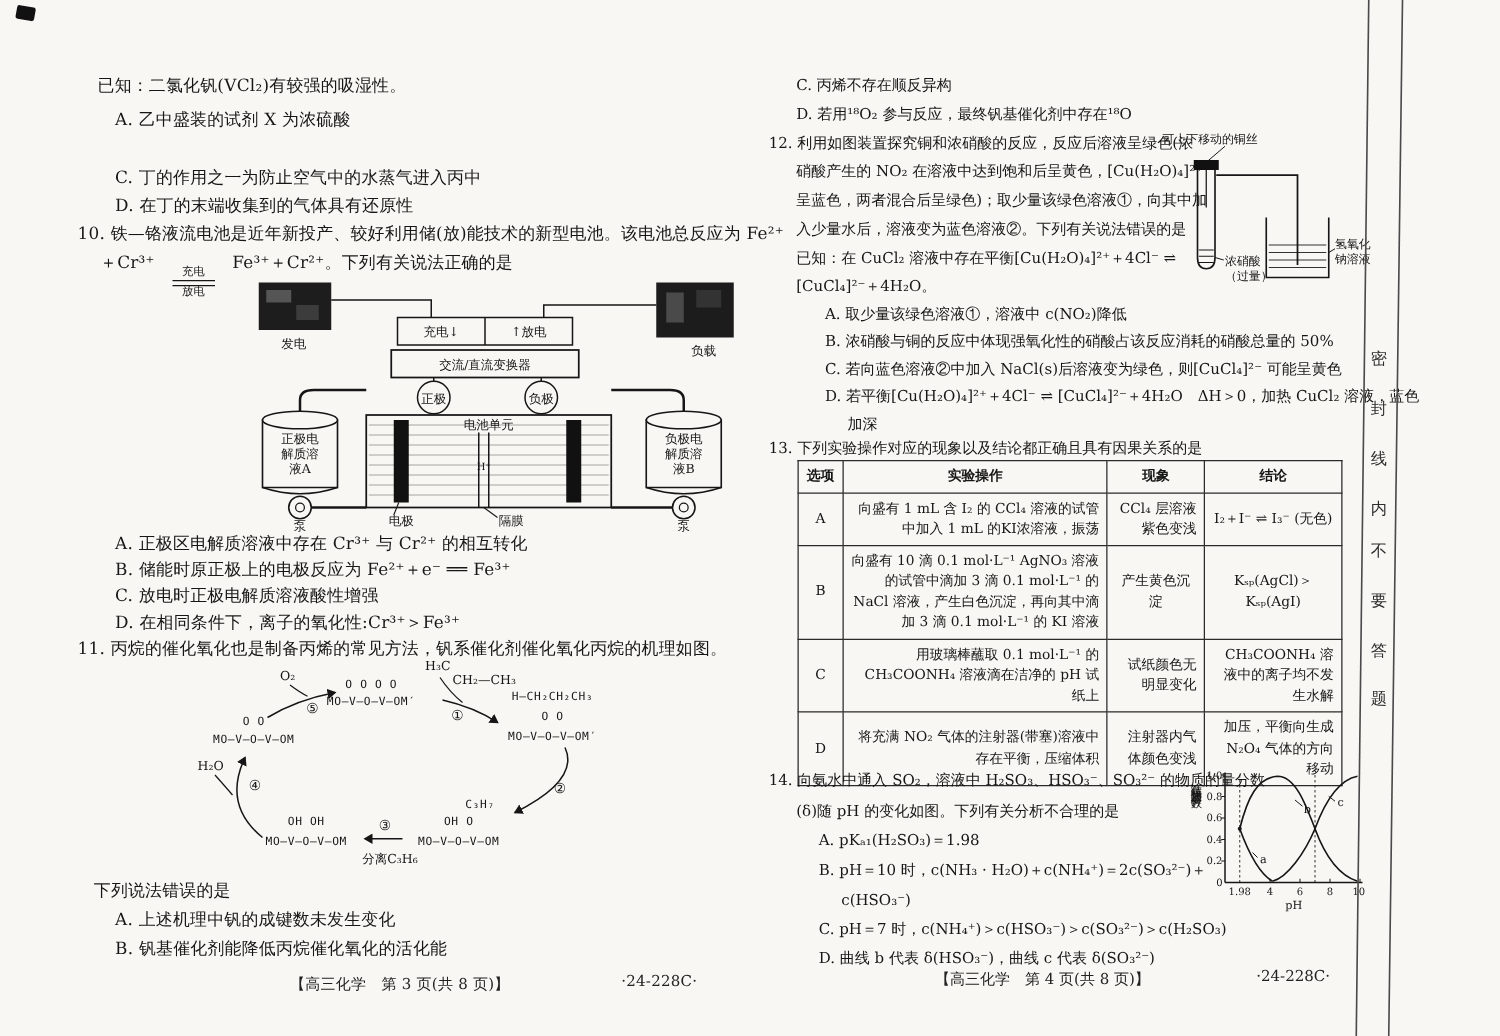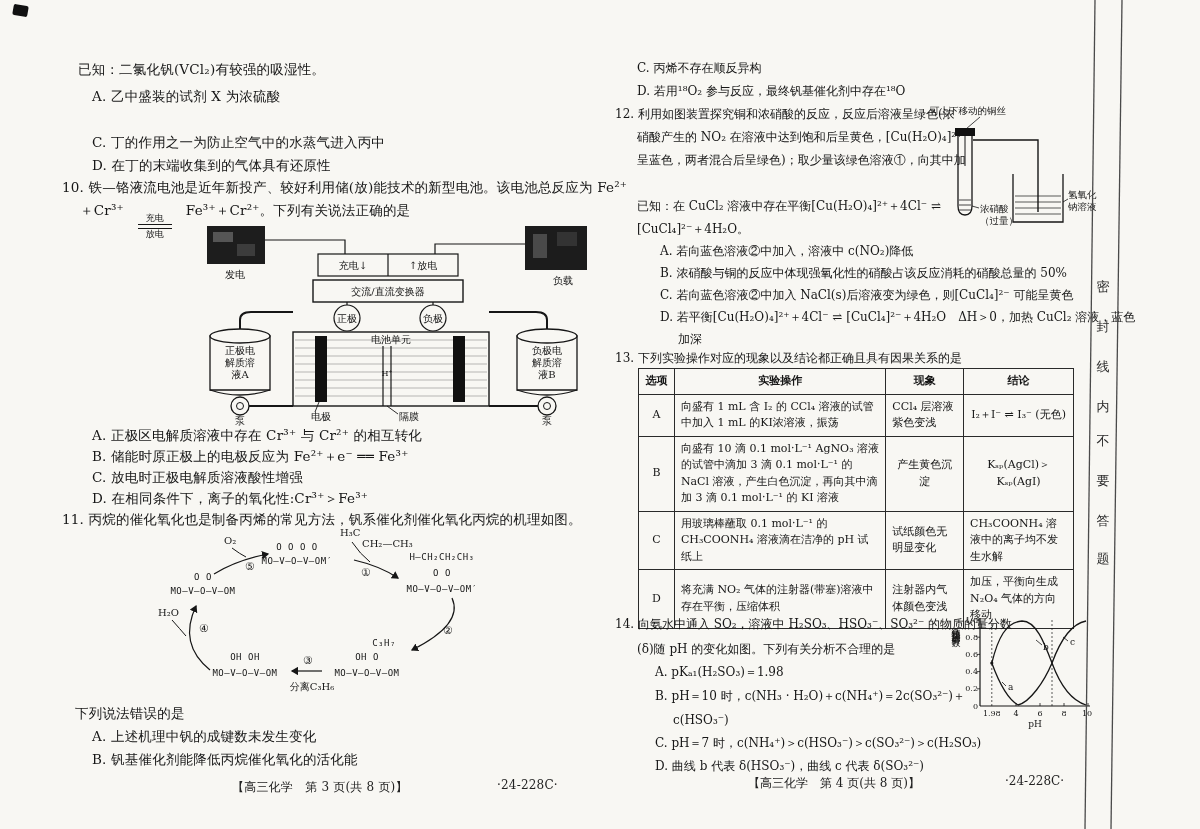--- a/index.html
+++ b/index.html
@@ -18,21 +18,21 @@
   .stack .bar{width:34px;height:3px;border-top:1.2px solid #161616;border-bottom:1.2px solid #161616;margin:1px 0;}
   svg{position:absolute;overflow:visible;}
   svg text{font-family:"DejaVu Serif","Liberation Serif",serif;fill:#161616;}
   svg text.cjk{font-size:10px;}
   svg text.struct{font-family:"DejaVu Sans Mono","Liberation Mono",monospace;font-size:9px;letter-spacing:.5px;}
   svg text.num{font-size:11px;}
   .exp-table{position:absolute;left:638px;top:368px;width:436px;border-collapse:collapse;font-size:11px;line-height:1.5;color:#161616;}
   .exp-table th,.exp-table td{border:1.2px solid #2a2a2a;padding:4px 6px;vertical-align:middle;}
   .exp-table th{font-weight:bold;}
   .exp-table td.c{text-align:center;}
-  .exp-table td.op{text-align:left;}
+  .exp-table td.op{text-align:right;}
   .vchar{position:absolute;left:1092px;width:22px;text-align:center;font-size:13px;color:#2d2d2d;}
   .ylabel{position:absolute;left:949px;top:620px;height:100px;writing-mode:vertical-rl;text-orientation:upright;font-size:9px;letter-spacing:1.5px;color:#161616;}
   .corner-mark{position:absolute;left:13px;top:5px;width:15px;height:11px;background:#111;border-radius:2px;transform:rotate(10deg);}
 </style>
 </head>
 <body>
 
 <div class="corner-mark"></div>
 
 <div class="page p3">
@@ -189,20 +189,21 @@
 </div>
 
 <div class="page p4">
 
   <div class="ln" style="left:637px;top:62px">C. 丙烯不存在顺反异构</div>
   <div class="ln" style="left:637px;top:85px">D. 若用¹⁸O₂ 参与反应，最终钒基催化剂中存在¹⁸O</div>
 
   <div class="ln q12s" style="left:615px;top:108px">12. 利用如图装置探究铜和浓硝酸的反应，反应后溶液呈绿色(浓</div>
   <div class="ln q12s" style="left:637px;top:154px">呈蓝色，两者混合后呈绿色)；取少量该绿色溶液①，向其中加</div>
   <div class="ln q12s" style="left:637px;top:131px">硝酸产生的 NO₂ 在溶液中达到饱和后呈黄色，[Cu(H₂O)₄]²⁺</div>
+  <div class="ln q12s" style="left:637px;top:177px">入少量水后，溶液变为蓝色溶液②。下列有关说法错误的是</div>
   <div class="ln q12s" style="left:637px;top:200px">已知：在 CuCl₂ 溶液中存在平衡[Cu(H₂O)₄]²⁺＋4Cl⁻ ⇌</div>
   <div class="ln q12s" style="left:637px;top:223px">[CuCl₄]²⁻＋4H₂O。</div>
 
   <svg style="left:928px;top:104px" width="166" height="132" viewBox="0 0 166 132">
     <text x="2" y="10" font-size="9.5">可上下移动的铜丝</text>
     <line x1="52" y1="13" x2="38" y2="25" stroke="#161616" stroke-width="0.8"></line>
     <rect x="27" y="24" width="20" height="8" fill="#111"></rect>
     <line x1="37" y1="32" x2="37" y2="62" stroke="#161616" stroke-width="1"></line>
     <path d="M30,32 V102 Q30,111 37,111 Q44,111 44,102 V32" fill="none" stroke="#161616" stroke-width="1.3"></path>
     <line x1="31" y1="96" x2="43" y2="96" stroke="#161616" stroke-width="0.8"></line>
@@ -217,21 +218,21 @@
         <line x1="87" y1="110" x2="133" y2="110"></line>
     </g>
     <line x1="44" y1="102" x2="51" y2="104" stroke="#161616" stroke-width="0.8"></line>
     <text x="52" y="108" font-size="9.5">浓硝酸</text>
     <text x="52" y="120" font-size="9.5">（过量）</text>
     <line x1="135" y1="98" x2="140" y2="95" stroke="#161616" stroke-width="0.8"></line>
     <text x="140" y="94" font-size="9.5">氢氧化</text>
     <text x="140" y="106" font-size="9.5">钠溶液</text>
   </svg>
 
-  <div class="ln" style="left:660px;top:245px">A. 若向蓝色溶液②中加入，溶液中 c(NO₂)降低</div>
+  <div class="ln" style="left:660px;top:245px">A. 取少量该绿色溶液①，溶液中 c(NO₂)降低</div>
   <div class="ln" style="left:660px;top:267px">B. 浓硝酸与铜的反应中体现强氧化性的硝酸占该反应消耗的硝酸总量的 50%</div>
   <div class="ln" style="left:660px;top:289px">C. 若向蓝色溶液②中加入 NaCl(s)后溶液变为绿色，则[CuCl₄]²⁻ 可能呈黄色</div>
   <div class="ln" style="left:660px;top:311px">D. 若平衡[Cu(H₂O)₄]²⁺＋4Cl⁻ ⇌ [CuCl₄]²⁻＋4H₂O　ΔH＞0，加热 CuCl₂ 溶液，蓝色</div>
   <div class="ln" style="left:678px;top:333px">加深</div>
 
   <div class="ln" style="left:615px;top:352px">13. 下列实验操作对应的现象以及结论都正确且具有因果关系的是</div>
 
   <table class="exp-table">
     <colgroup>
         <col style="width:36px">

